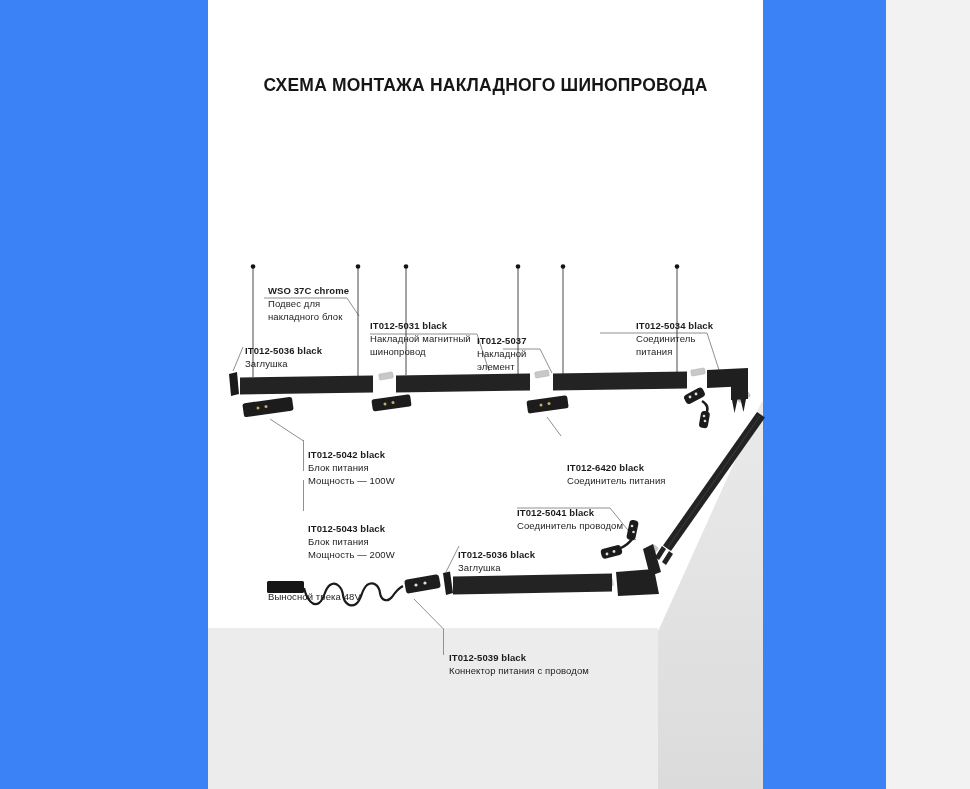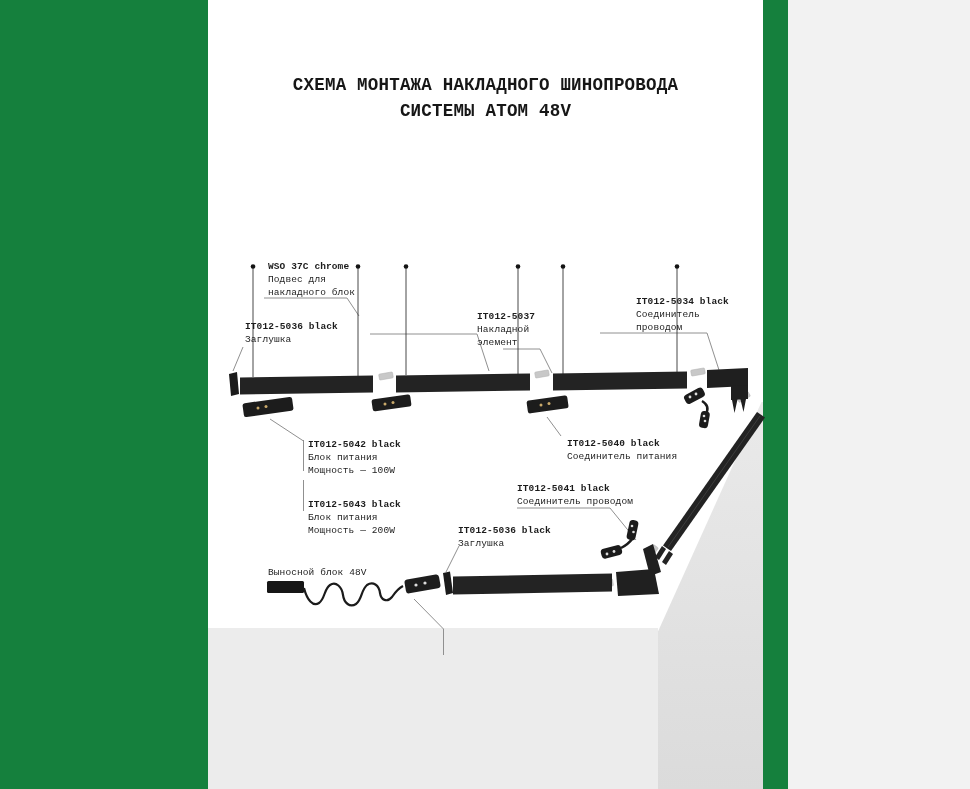--- a/index.html
+++ b/index.html
@@ -1,31 +1,31 @@
 <!DOCTYPE html>
 <html><head>
 <meta charset="utf-8">
 <style>
   html,body{margin:0;padding:0;background:#f2f2f2;}
   .stage{
-    position:relative;width:788px;height:789px;overflow:hidden;
-    background:#15803d;font-family:Liberation Mono, monospace;
+    position:relative;width:886px;height:789px;overflow:hidden;
+    background:#3b82f6;font-family:Liberation Sans, sans-serif;
     -webkit-font-smoothing:antialiased;
   }
   .stage svg{position:absolute;left:0;top:0;}
   .title{
     position:absolute;left:208px;top:72px;width:555px;
     text-align:center;font-size:17.5px;font-weight:700;line-height:26px;
     color:#161616;letter-spacing:.2px;
   }
   .lbl{
     position:absolute;font-size:9.5px;line-height:13px;color:#1c1c1c;
     white-space:nowrap;letter-spacing:.1px;
   }
-  .lbl .l0{font-weight:700;}
+  .lbl .l0{font-weight:700;margin-top:24px;}
   .lbl.plain .l0{font-weight:400;}
 </style>
 </head>
 <body>
 
 <div class="stage">
 
   <svg width="970" height="789" viewBox="0 0 970 789">
     <defs>
       <linearGradient id="wallGrad" x1="0" y1="402" x2="0" y2="789" gradientUnits="userSpaceOnUse">
@@ -148,72 +148,80 @@
     </g>
     <g>
       <rect x="527" y="398" width="41" height="13" rx="2.5" transform="rotate(-8 547 404)" fill="#1c1c1c"></rect>
       <circle cx="541" cy="405" r="1.5" fill="#c9a96a"></circle>
         <circle cx="549" cy="403.5" r="1.5" fill="#c9a96a"></circle>
     </g>
   </svg>
 
   <div class="title">
     <div>СХЕМА МОНТАЖА НАКЛАДНОГО ШИНОПРОВОДА</div>
-    <div>СИСТЕМЫ ATOM 48V</div>
   </div>
 
   <div class="lbl" style="left:268px;top:260px">
     <div class="l0">WSO 37C chrome</div>
     <div>Подвес для</div>
     <div>накладного  блок</div>
   </div>
 
   <div class="lbl" style="left:245px;top:320px">
     <div class="l0">IT012-5036 black</div>
     <div>Заглушка</div>
   </div>
 
+  <div class="lbl" style="left:370px;top:295px">
+    <div class="l0">IT012-5031 black</div>
+    <div>Накладной магнитный</div>
+    <div>шинопровод</div>
+  </div>
 
   <div class="lbl" style="left:477px;top:310px">
     <div class="l0">IT012-5037</div>
     <div>Накладной</div>
     <div>элемент</div>
   </div>
 
   <div class="lbl" style="left:636px;top:295px">
     <div class="l0">IT012-5034 black</div>
     <div>Соединитель</div>
-    <div>проводом</div>
-  </div>
-
-  <div class="lbl" style="left:308px;top:438px">
+    <div>питания</div>
+  </div>
+
+  <div class="lbl" style="left:308px;top:424px">
     <div class="l0">IT012-5042 black</div>
     <div>Блок питания</div>
     <div>Мощность — 100W</div>
   </div>
 
   <div class="lbl" style="left:308px;top:498px">
     <div class="l0">IT012-5043 black</div>
     <div>Блок питания</div>
     <div>Мощность — 200W</div>
   </div>
 
   <div class="lbl" style="left:567px;top:437px">
-    <div class="l0">IT012-5040 black</div>
+    <div class="l0">IT012-6420 black</div>
     <div>Соединитель питания</div>
   </div>
 
   <div class="lbl" style="left:517px;top:482px">
     <div class="l0">IT012-5041 black</div>
     <div>Соединитель  проводом</div>
   </div>
 
   <div class="lbl" style="left:458px;top:524px">
     <div class="l0">IT012-5036 black</div>
     <div>Заглушка</div>
   </div>
 
   <div class="lbl plain" style="left:268px;top:566px">
-    <div class="l0">Выносной блок 48V</div>
-  </div>
-
+    <div class="l0">Выносной трека 48V</div>
+  </div>
+
+  <div class="lbl" style="left:449px;top:627px">
+    <div class="l0">IT012-5039 black</div>
+    <div>Коннектор питания с проводом</div>
+  </div>
 
 </div>
 
 </body></html>

